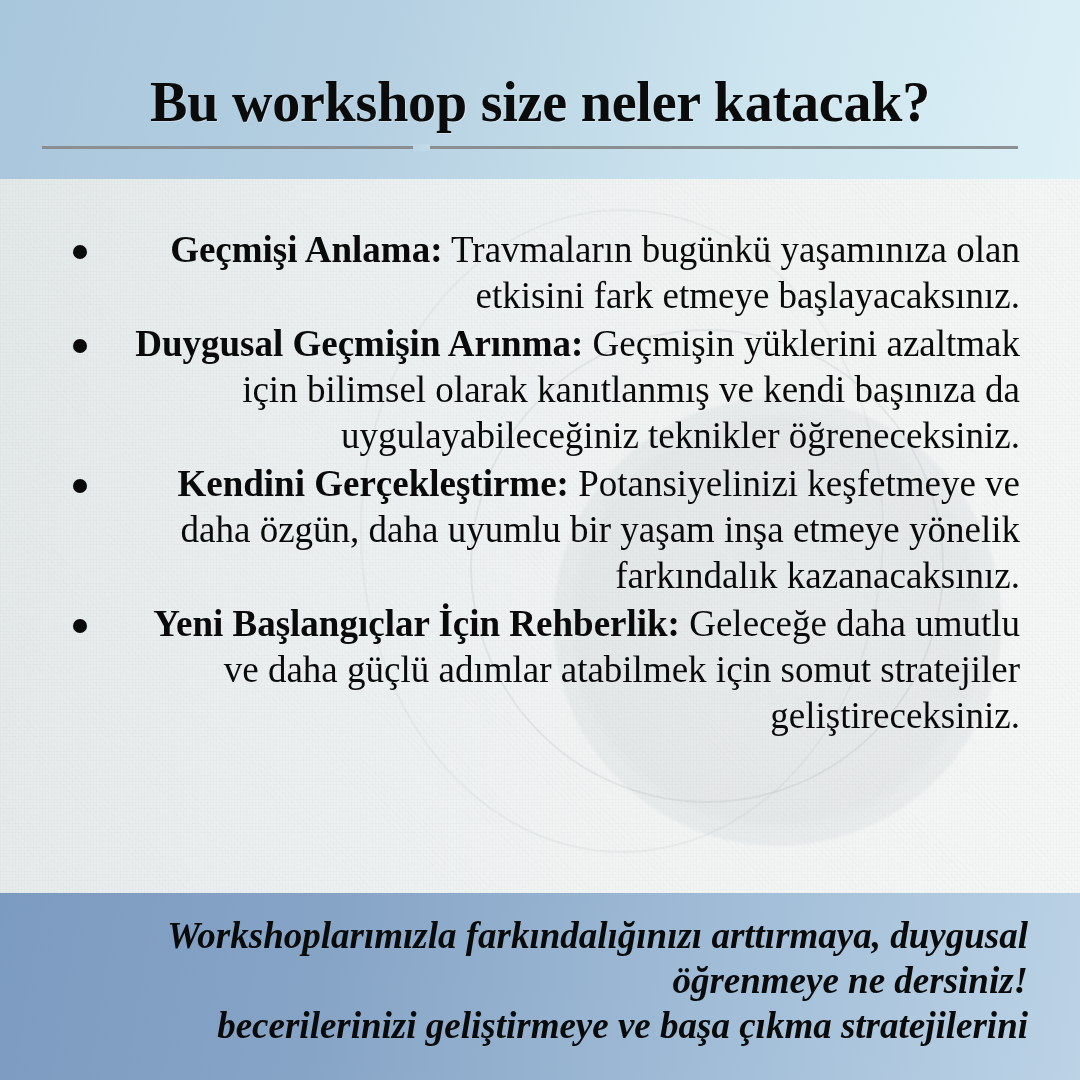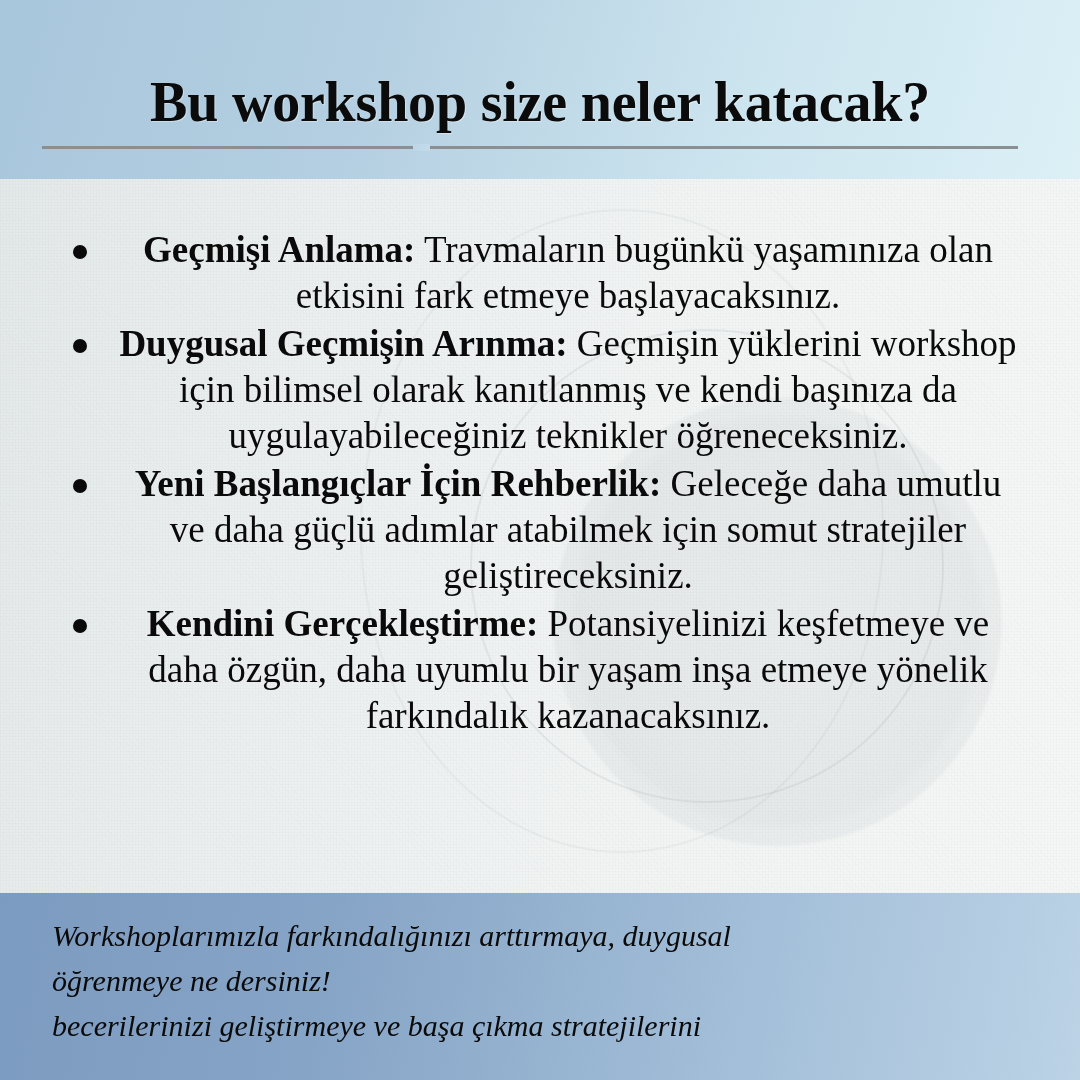--- a/index.html
+++ b/index.html
@@ -121,21 +121,21 @@
     padding: 0;
     list-style: none;
   }
 
   .bullet-item {
     position: relative;
     padding-left: 52px;
     font-size: 37px;
     line-height: 46px;
     margin: 0 12px 2px 0;
-    text-align: center;
+    text-align: right;
   }
 
   .bullet-dot {
     position: absolute;
     left: 9px;
     top: 18px;
     width: 14px;
     height: 14px;
     border-radius: 50%;
     background: #0a0a0a;
@@ -153,25 +153,25 @@
     width: 1080px;
     height: 187px;
     background: linear-gradient(100deg, #7c9bc0 0%, #86a4c6 30%, #a2bed8 68%, #bcd3e6 100%);
   }
 
   .footer-text {
     position: absolute;
     left: 52px;
     top: 20px;
     width: 976px;
-    text-align: left;
-    font-size: 30px;
+    text-align: right;
+    font-size: 37px;
     line-height: 45px;
     font-style: italic;
-    font-weight: normal;
+    font-weight: bold;
     color: #0a0a0a;
   }
   .footer-line { display: block; }
 </style>
 </head>
 <body>
 
 <div id="slide">
 
   <div class="header-band">
@@ -187,29 +187,29 @@
     <div class="watermark"></div>
     <div class="watermark2"></div>
 
     <ul class="bullet-list">
       <li class="bullet-item">
         <span class="bullet-dot"></span>
         <span class="lead">Geçmişi Anlama:</span><span> Travmaların bugünkü yaşamınıza olan etkisini fark etmeye başlayacaksınız.</span>
       </li>
       <li class="bullet-item">
         <span class="bullet-dot"></span>
-        <span class="lead">Duygusal Geçmişin Arınma:</span><span> Geçmişin yüklerini workshop için bilimsel olarak kanıtlanmış ve kendi başınıza da uygulayabileceğiniz teknikler öğreneceksiniz.</span>
+        <span class="lead">Duygusal Geçmişin Arınma:</span><span> Geçmişin yüklerini azaltmak için bilimsel olarak kanıtlanmış ve kendi başınıza da uygulayabileceğiniz teknikler öğreneceksiniz.</span>
+      </li>
+      <li class="bullet-item">
+        <span class="bullet-dot"></span>
+        <span class="lead">Kendini Gerçekleştirme:</span><span> Potansiyelinizi keşfetmeye ve daha özgün, daha uyumlu bir yaşam inşa etmeye yönelik farkındalık kazanacaksınız.</span>
       </li>
       <li class="bullet-item">
         <span class="bullet-dot"></span>
         <span class="lead">Yeni Başlangıçlar İçin Rehberlik:</span><span> Geleceğe daha umutlu ve daha güçlü adımlar atabilmek için somut stratejiler geliştireceksiniz.</span>
-      </li>
-      <li class="bullet-item">
-        <span class="bullet-dot"></span>
-        <span class="lead">Kendini Gerçekleştirme:</span><span> Potansiyelinizi keşfetmeye ve daha özgün, daha uyumlu bir yaşam inşa etmeye yönelik farkındalık kazanacaksınız.</span>
       </li>
     </ul>
   </div>
 
   <div class="footer-band">
     <div class="footer-text">
       <span class="footer-line">Workshoplarımızla farkındalığınızı arttırmaya, duygusal</span>
       <span class="footer-line">öğrenmeye ne dersiniz!</span>
       <span class="footer-line">becerilerinizi geliştirmeye ve başa çıkma stratejilerini</span>
     </div>

